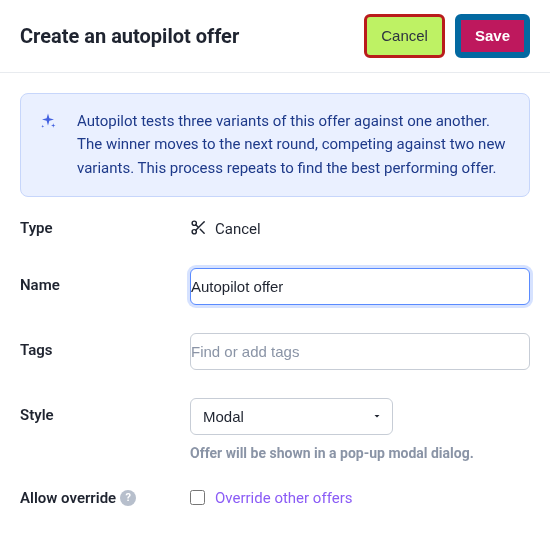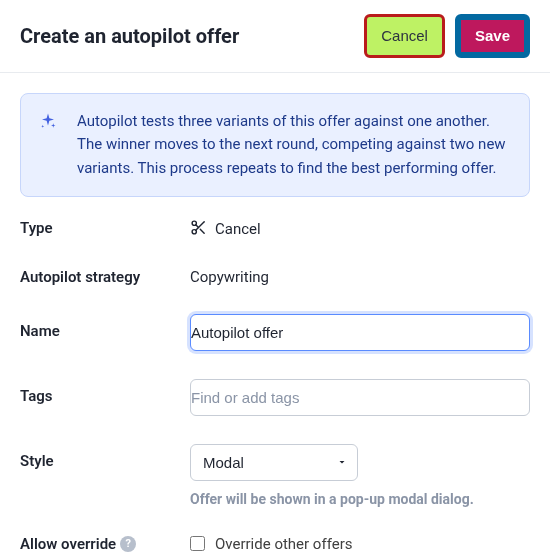--- a/index.html
+++ b/index.html
@@ -117,21 +117,21 @@
   }
   input.text-input.focused {
     border: 1px solid #5a8bff;
     box-shadow: 0 0 0 3px rgba(90,139,255,0.25);
   }
   input.text-input::placeholder {
     color: #8a94a6;
   }
   .select-wrap {
     position: relative;
-    width: 168px;
+    width: 203px;
   }
   .select {
     width: 100%;
     font-size: 15px;
     padding: 9px 34px 9px 12px;
     border: 1px solid #c7cdd6;
     border-radius: 6px;
     background: #fff;
     color: #1f2430;
     cursor: pointer;
@@ -160,21 +160,21 @@
     align-items: center;
     gap: 10px;
   }
   .checkbox-row input[type="checkbox"] {
     width: 15px;
     height: 15px;
     margin: 0;
   }
   .checkbox-row label {
     font-size: 15px;
-    color: #404040;
+    color: #8b5cf6;
   }
   .help-badge {
     display: inline-flex;
     align-items: center;
     justify-content: center;
     width: 16px;
     height: 16px;
     border-radius: 50%;
     background: #b7bfcc;
     color: #fff;
@@ -220,28 +220,20 @@
             <line x1="20" y1="4" x2="8.12" y2="15.88"></line>
             <line x1="14.47" y1="14.48" x2="20" y2="20"></line>
             <line x1="8.12" y1="8.12" x2="12" y2="12"></line>
           </svg>
         </span>
         <span>Cancel</span>
       </div>
     </div>
   </div>
 
-  <div class="form-row">
-    <div class="form-label no-pad">Autopilot strategy</div>
-    <div class="form-field">
-      <div class="static-value">
-        <span>Copywriting</span>
-      </div>
-    </div>
-  </div>
 
   <div class="form-row">
     <div class="form-label">Name</div>
     <div class="form-field">
       <input type="text" class="text-input focused" value="Autopilot offer" style="">
     </div>
   </div>
 
   <div class="form-row">
     <div class="form-label">Tags</div>

